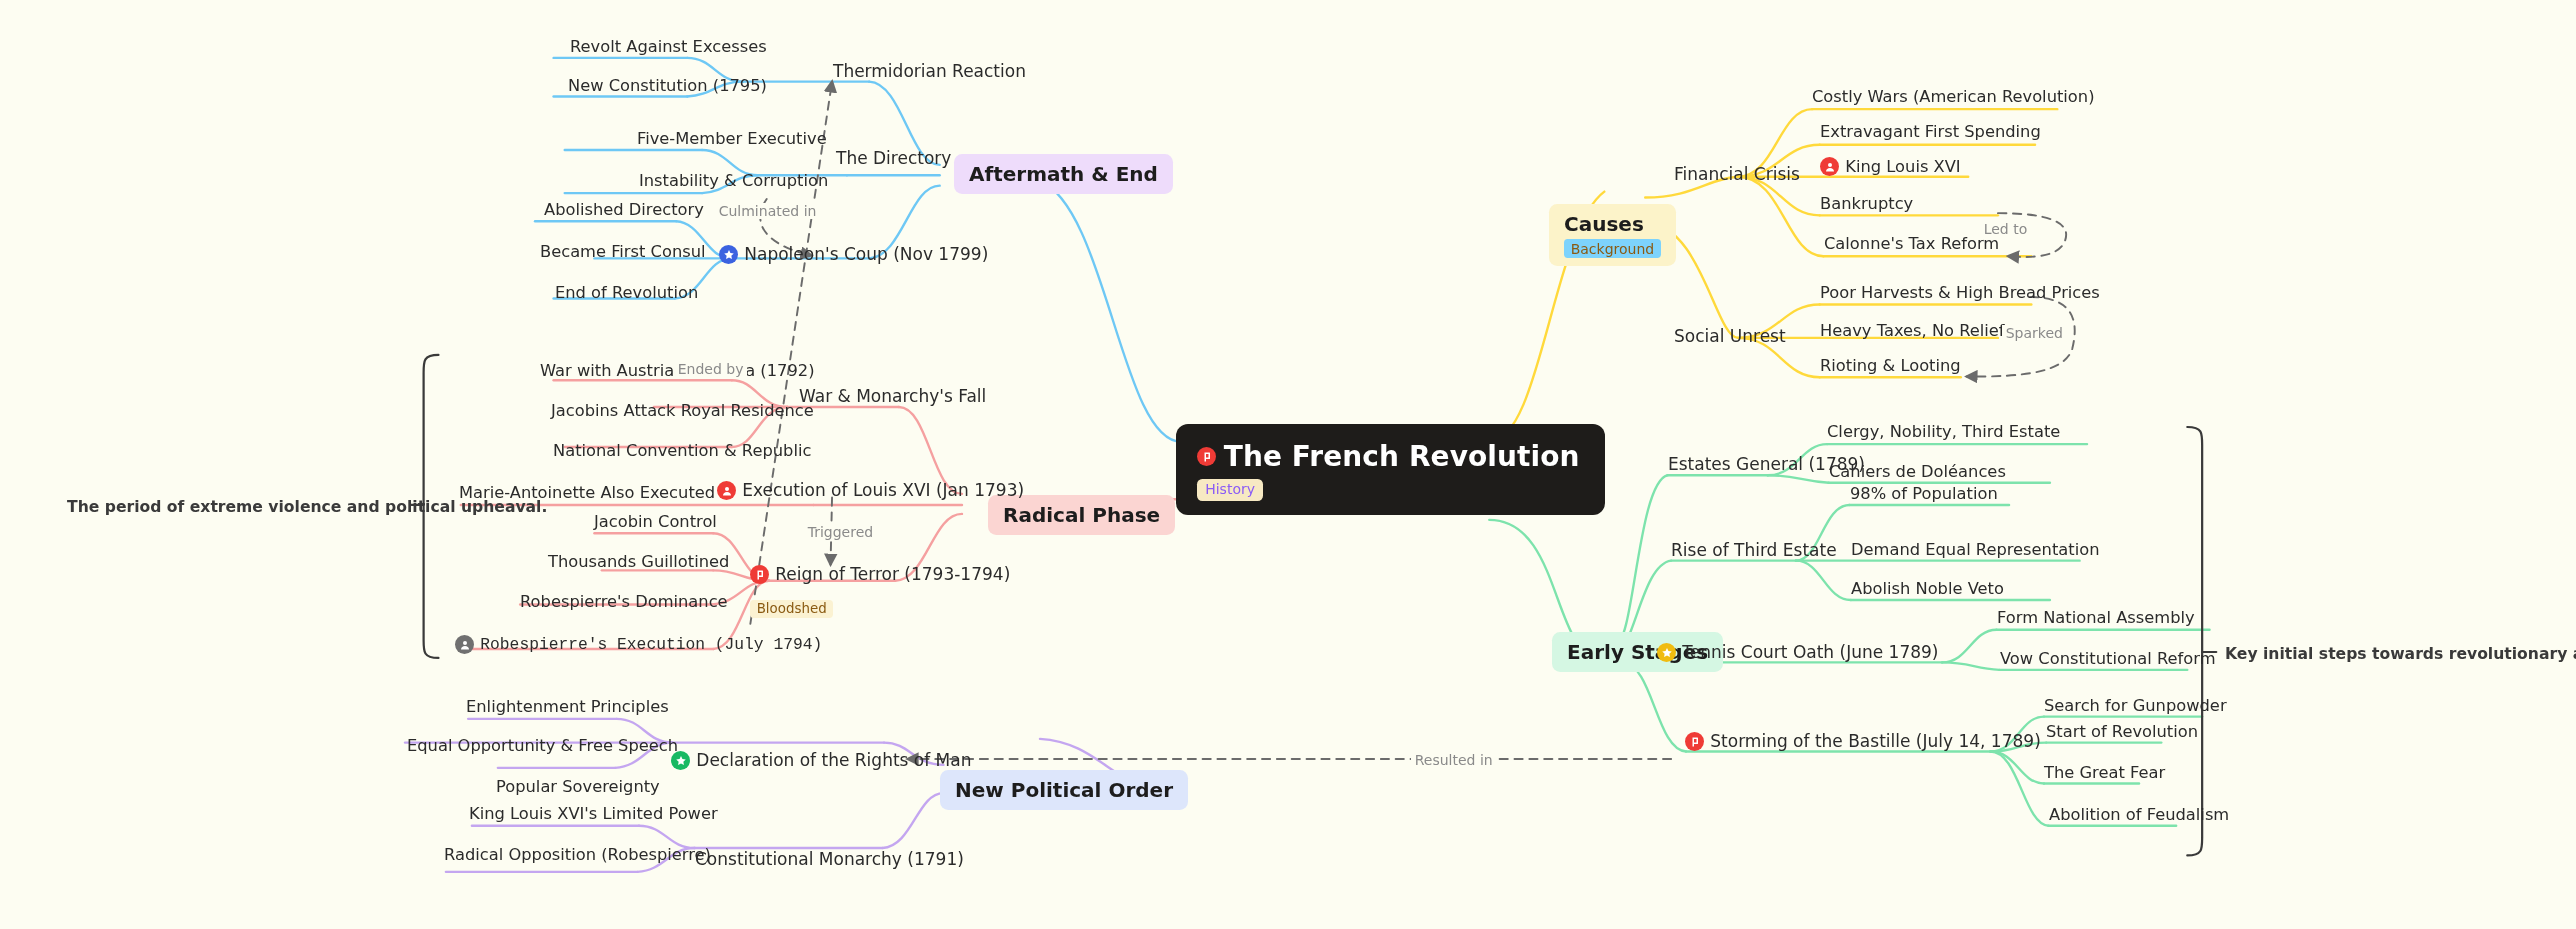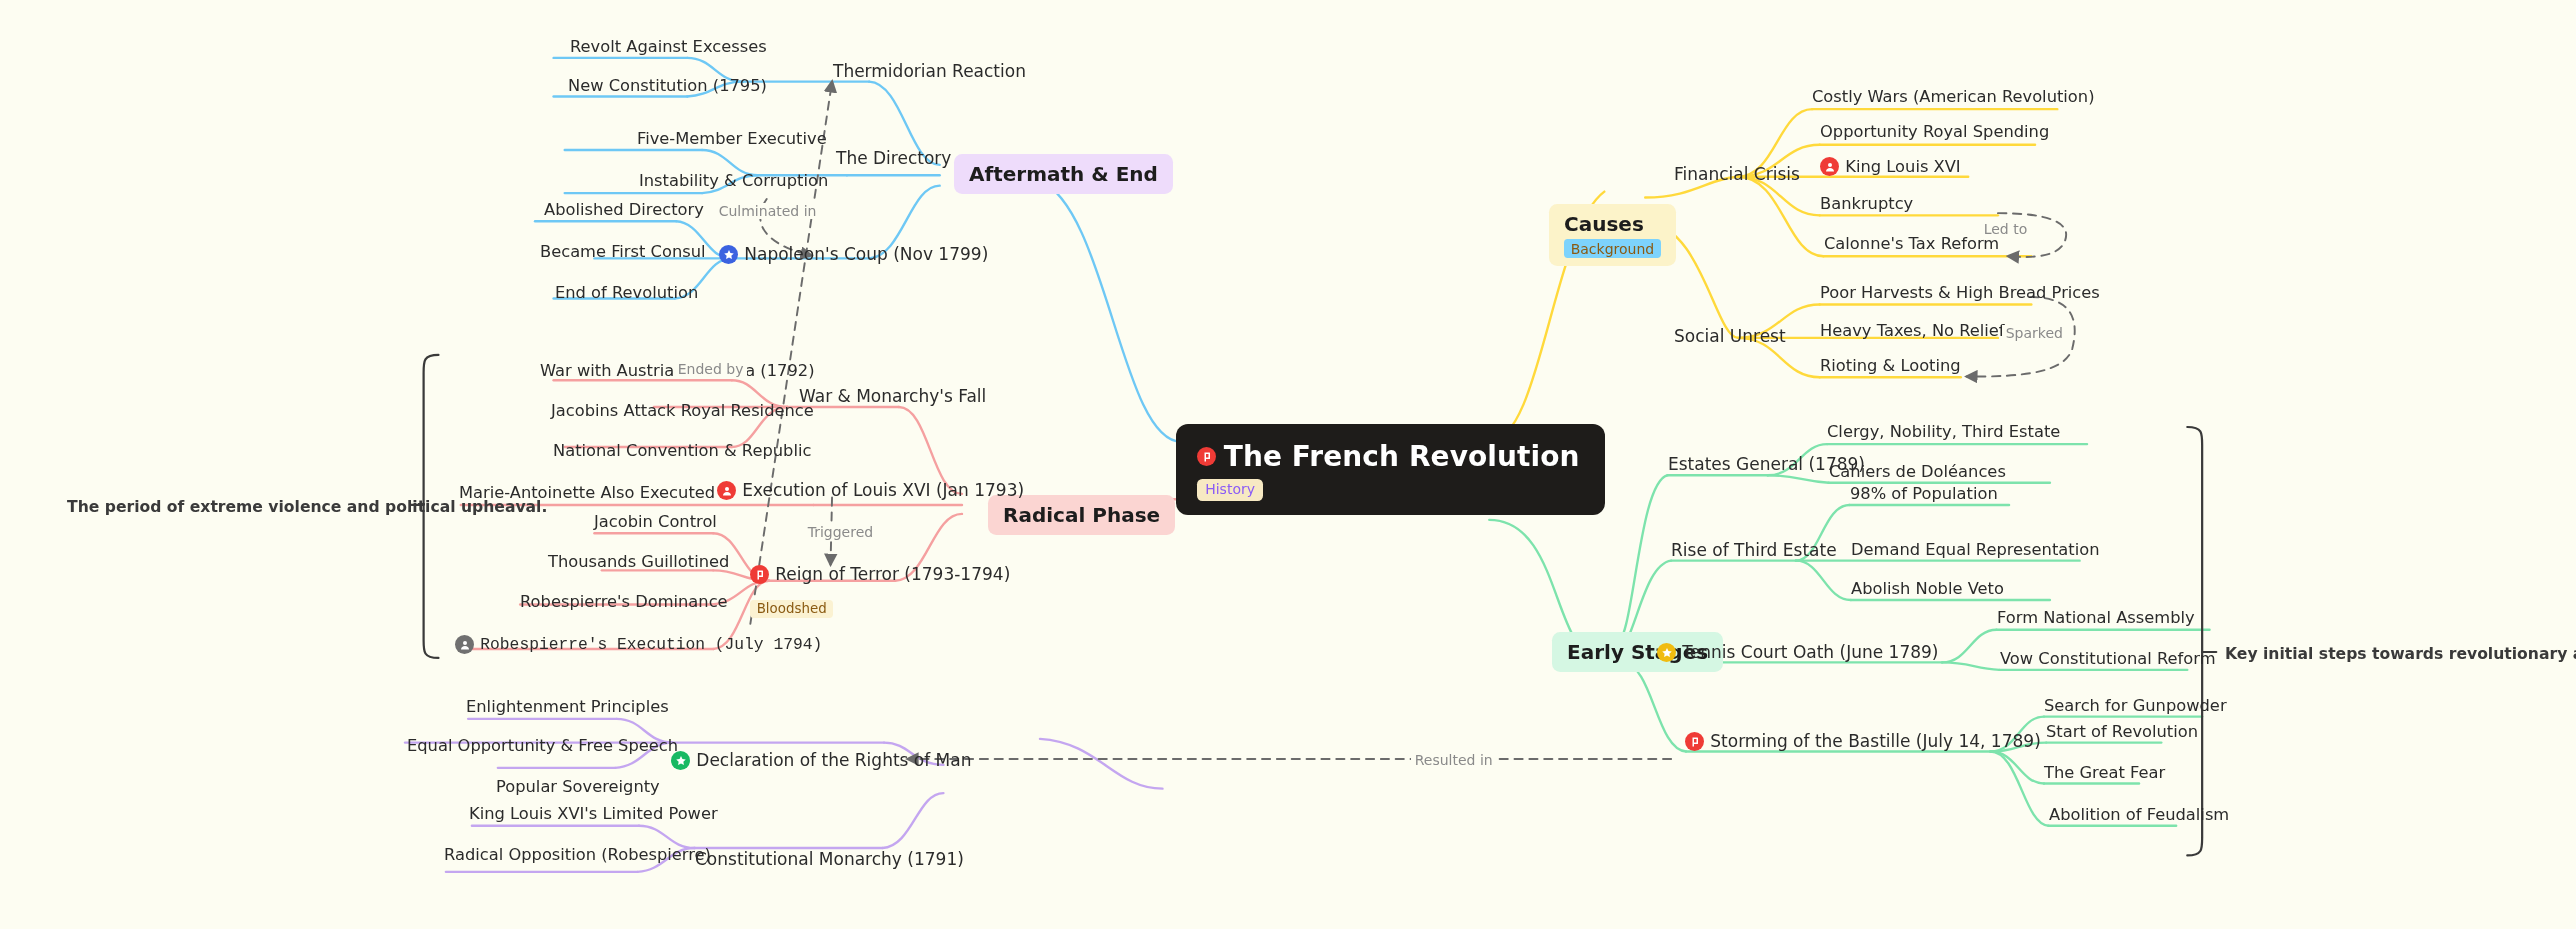--- a/index.html
+++ b/index.html
@@ -273,33 +273,36 @@
 </div>
 
 <div class="node branch b-radical" style="left:988px;top:487px;">
   <span>Radical Phase</span>
 </div>
 
 <div class="node branch b-aftermath" style="left:954px;top:154px;">
   <span>Aftermath &amp; End</span>
 </div>
 
+<div class="node branch b-neworder" style="left:940px;top:770px;">
+  <span>New Political Order</span>
+</div>
 
 <div class="node topic" style="left:1674px;top:165px;">
   <span>Financial Crisis</span>
 </div>
 <div class="node topic" style="left:1674px;top:327px;">
   <span>Social Unrest</span>
 </div>
 
 <div class="node leaf" style="left:1812px;top:88px;">
   <span>Costly Wars (American Revolution)</span>
 </div>
 <div class="node leaf" style="left:1820px;top:123px;">
-  <span>Opportunity Royal Spending</span>
+  <span>Extravagant First Spending</span>
 </div>
 <div class="node leaf with-icon" style="left:1820px;top:157px;">
   <span class="ic ic-red">
     <svg viewBox="0 0 24 24">
           <circle cx="12" cy="8" r="4"></circle>
           <path d="M4 21c0-4.4 3.6-7 8-7s8 2.6 8 7H4z"></path>
         </svg>
   </span>
   <span>King Louis XVI</span>
 </div>

